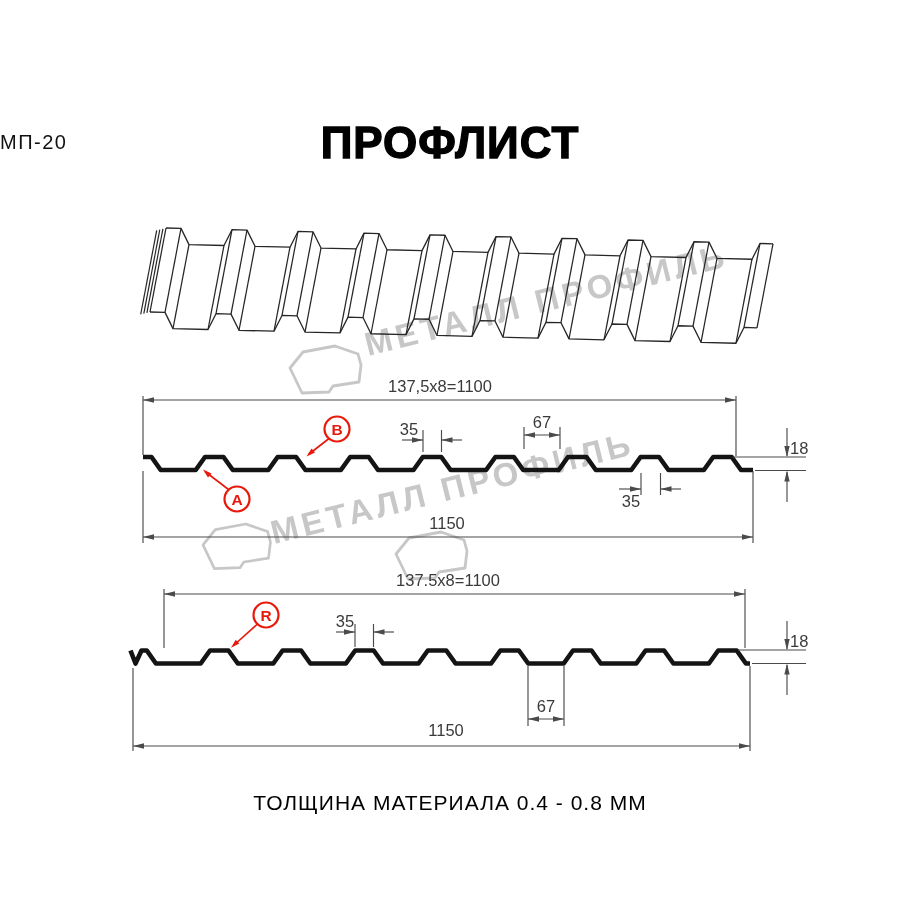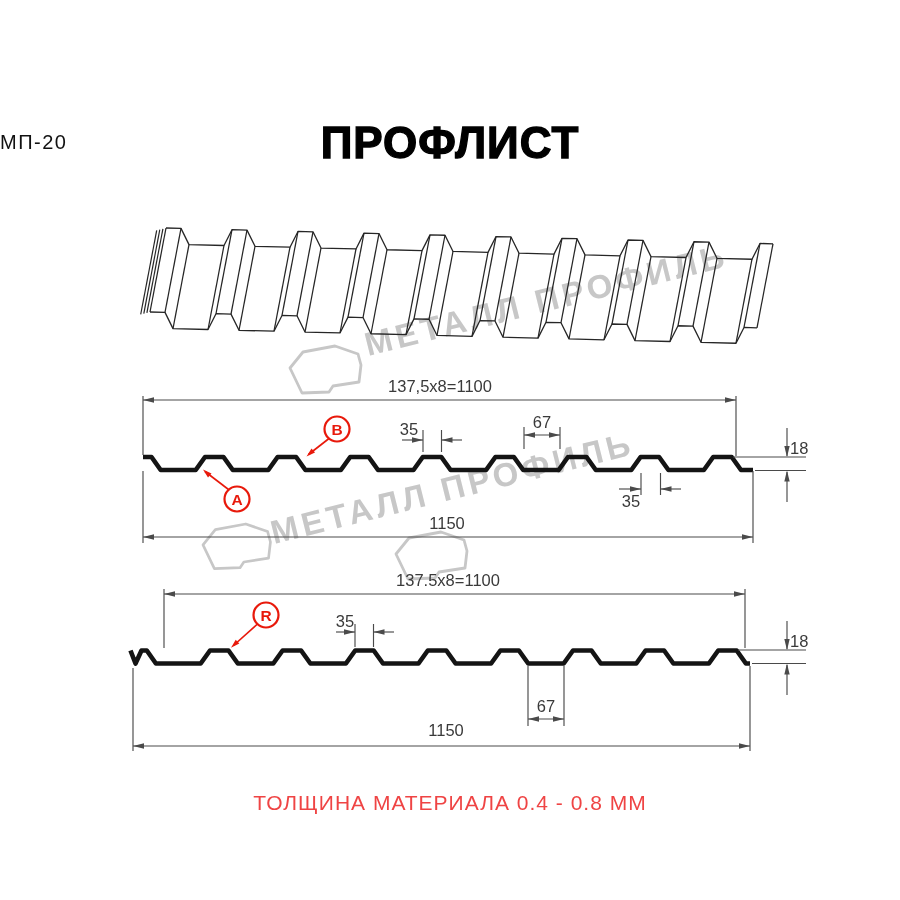--- a/index.html
+++ b/index.html
@@ -4,21 +4,21 @@
 <style>
   html,body{margin:0;padding:0;background:#ffffff;}
   .page{position:relative;width:900px;height:900px;background:#fff;overflow:hidden;
         font-family:"Liberation Sans", sans-serif;}
   .title{position:absolute;left:0;top:80px;width:900px;text-align:center;
          font-size:44px;font-weight:700;letter-spacing:1px;color:#000;margin-top:38px;
          -webkit-text-stroke:1.3px #000;}
   .subtitle{position:absolute;left:0;top:131px;width:900px;text-align:left;
             font-size:20px;font-weight:500;letter-spacing:1.5px;color:#111;}
   .footer{position:absolute;left:0;top:791px;width:900px;text-align:center;
-          font-size:21px;font-weight:500;letter-spacing:1px;color:#ef4444;}
+          font-size:21px;font-weight:500;letter-spacing:1px;color:#000000;}
   svg{position:absolute;left:0;top:0;}
   .dim-text{font-family:"Liberation Sans",sans-serif;font-size:16.5px;fill:#3a3a3a;}
   .red-letter{font-family:"Liberation Sans",sans-serif;font-size:15.5px;font-weight:700;}
   .wm-text{font-family:"Liberation Sans",sans-serif;font-size:33px;font-weight:700;letter-spacing:4px;}
 </style>
 </head>
 <body>
 
 <div class="page">
   <div class="title">ПРОФЛИСТ</div>

